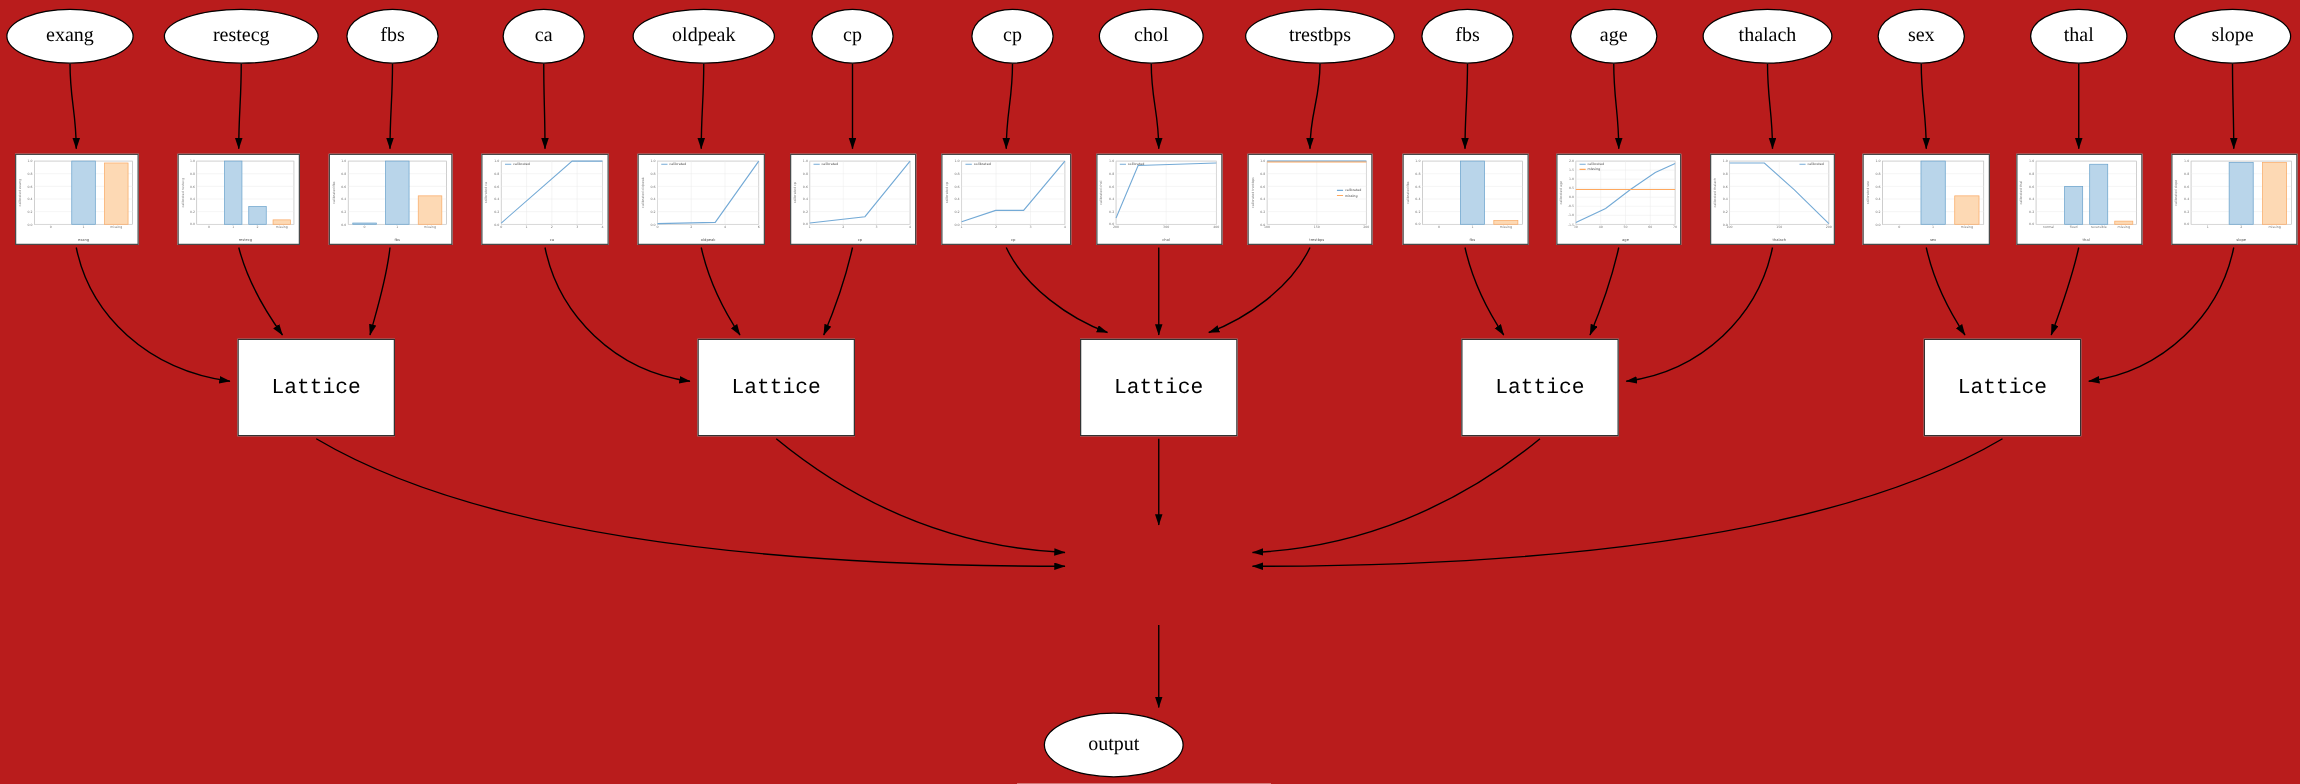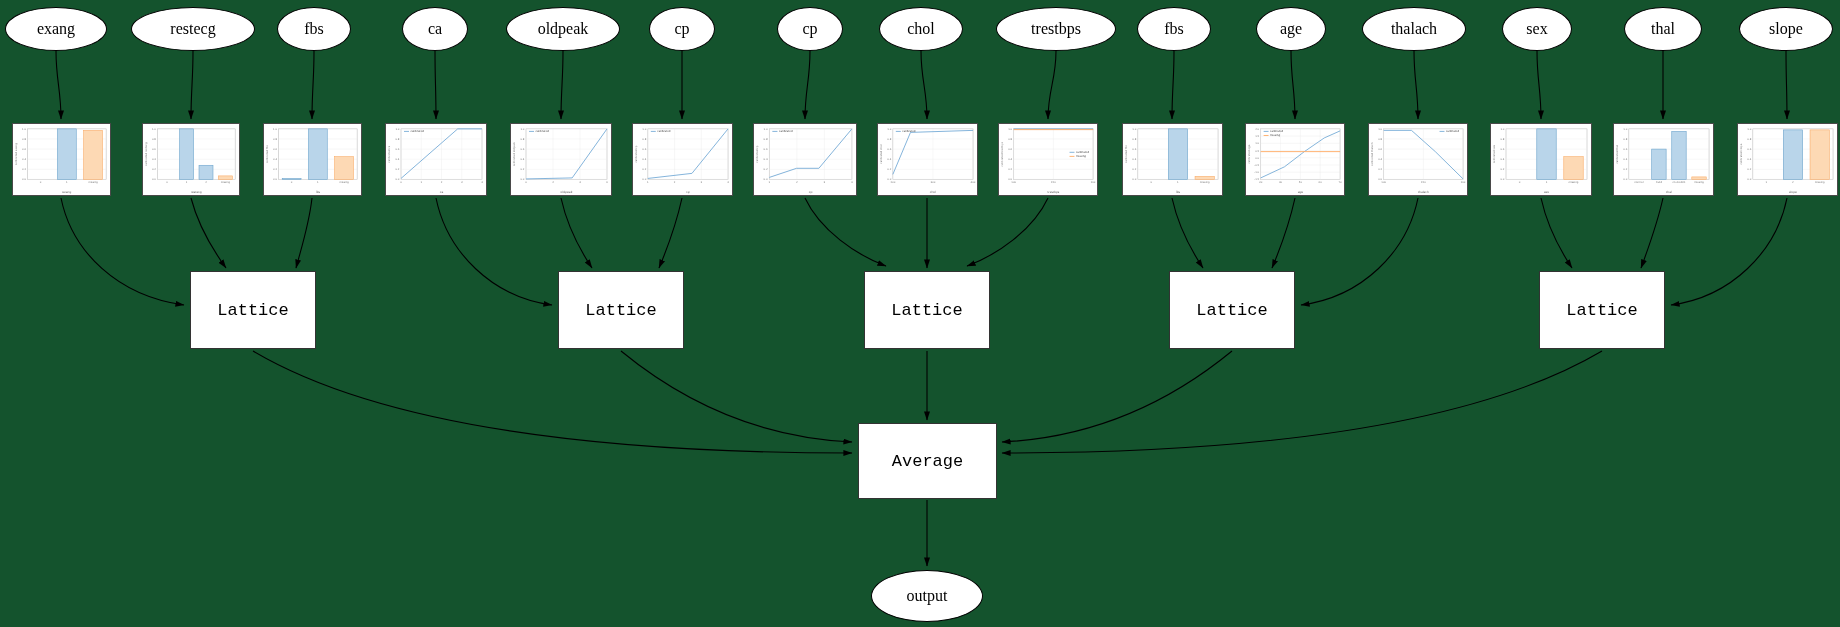--- a/index.html
+++ b/index.html
@@ -1,16 +1,16 @@
 <!DOCTYPE html>
 <html><head>
 <meta charset="utf-8">
 <style>
   html,body{margin:0;padding:0;background:#fff;}
-  #canvas{position:relative;width:1840px;height:627px;background:#14532d;
+  #canvas{position:relative;width:1840px;height:627px;background:#b91c1c;
           font-family:"Liberation Serif", serif;overflow:hidden;}
   #edges{position:absolute;left:0;top:0;width:1840px;height:627px;}
   .node{position:absolute;display:flex;align-items:center;justify-content:center;
         background:#fff;border:1px solid #000;box-sizing:border-box;
         font-size:16px;color:#000;white-space:nowrap;}
   .ellipse{border-radius:50%;height:44px;top:7px;}
   .box{height:78px;width:126px;top:271px;font-size:17px;border-color:#333;font-family:Liberation Mono, monospace;}
   .chart{position:absolute;top:123px;height:73px;background:#fff;
          border:1px solid #494949;box-sizing:border-box;}
   .chart svg{display:block;}
@@ -501,16 +501,15 @@
         <text x="4" y="31" font-size="2.7" text-anchor="middle" fill="#777777" font-family="&quot;DejaVu Sans&quot;,sans-serif" transform="rotate(-90 4 31)">calibrated slope</text>
       </svg>
     </div>
 
   <div class="node box" style="left:190px">Lattice</div>
   <div class="node box" style="left:558px">Lattice</div>
   <div class="node box" style="left:864px">Lattice</div>
   <div class="node box" style="left:1169px">Lattice</div>
   <div class="node box" style="left:1539px">Lattice</div>
 
-  <div class="node box" style="left:858px;top:423px;width:139px;height:76px">Average</div>
-  <div class="node ellipse" style="left:871px;top:570px;width:112px;height:52px">output</div>
+  <div class="node ellipse" style="left:835px;top:570px;width:112px;height:52px">output</div>
 
 </div>
 
 </body></html>

